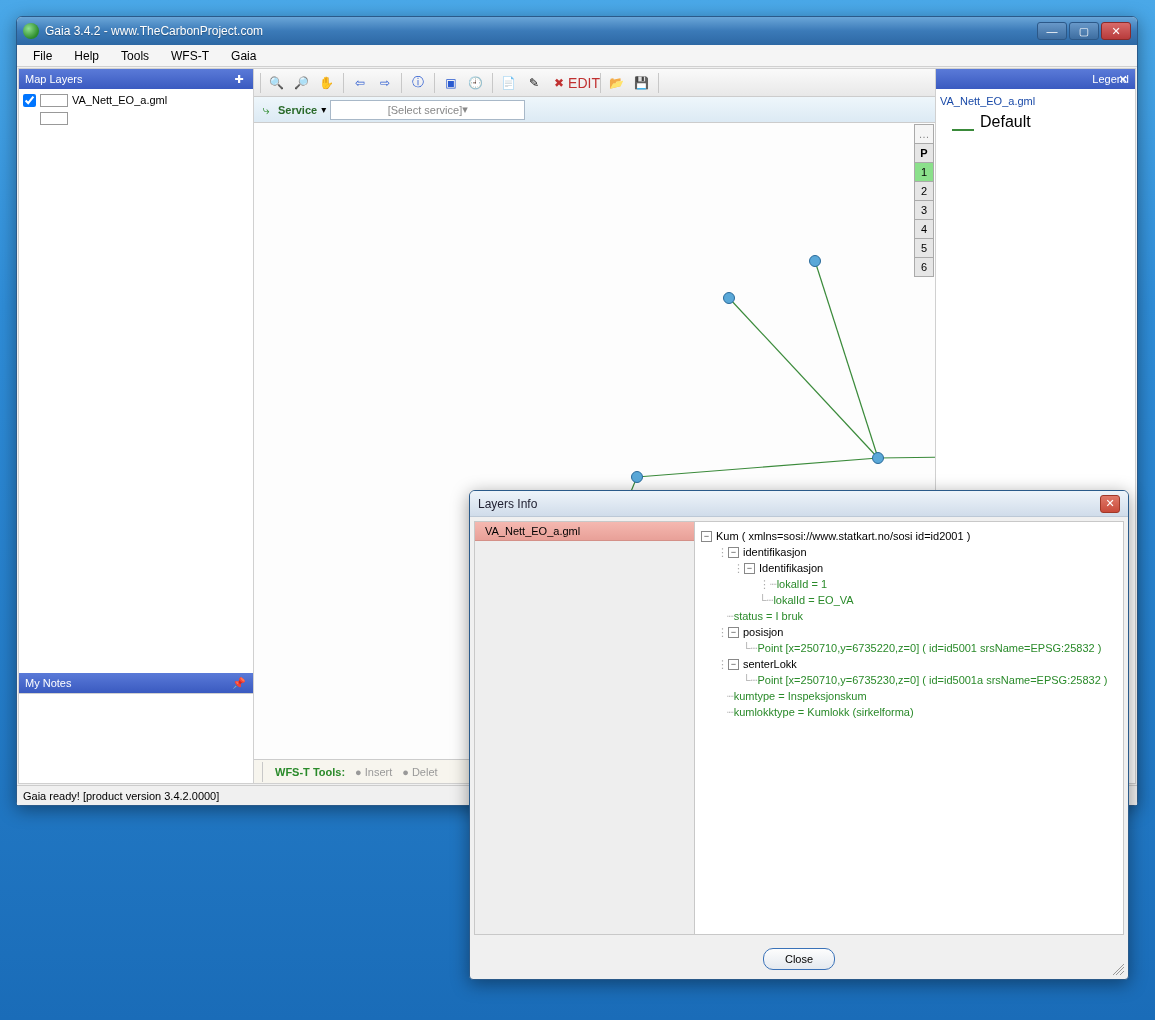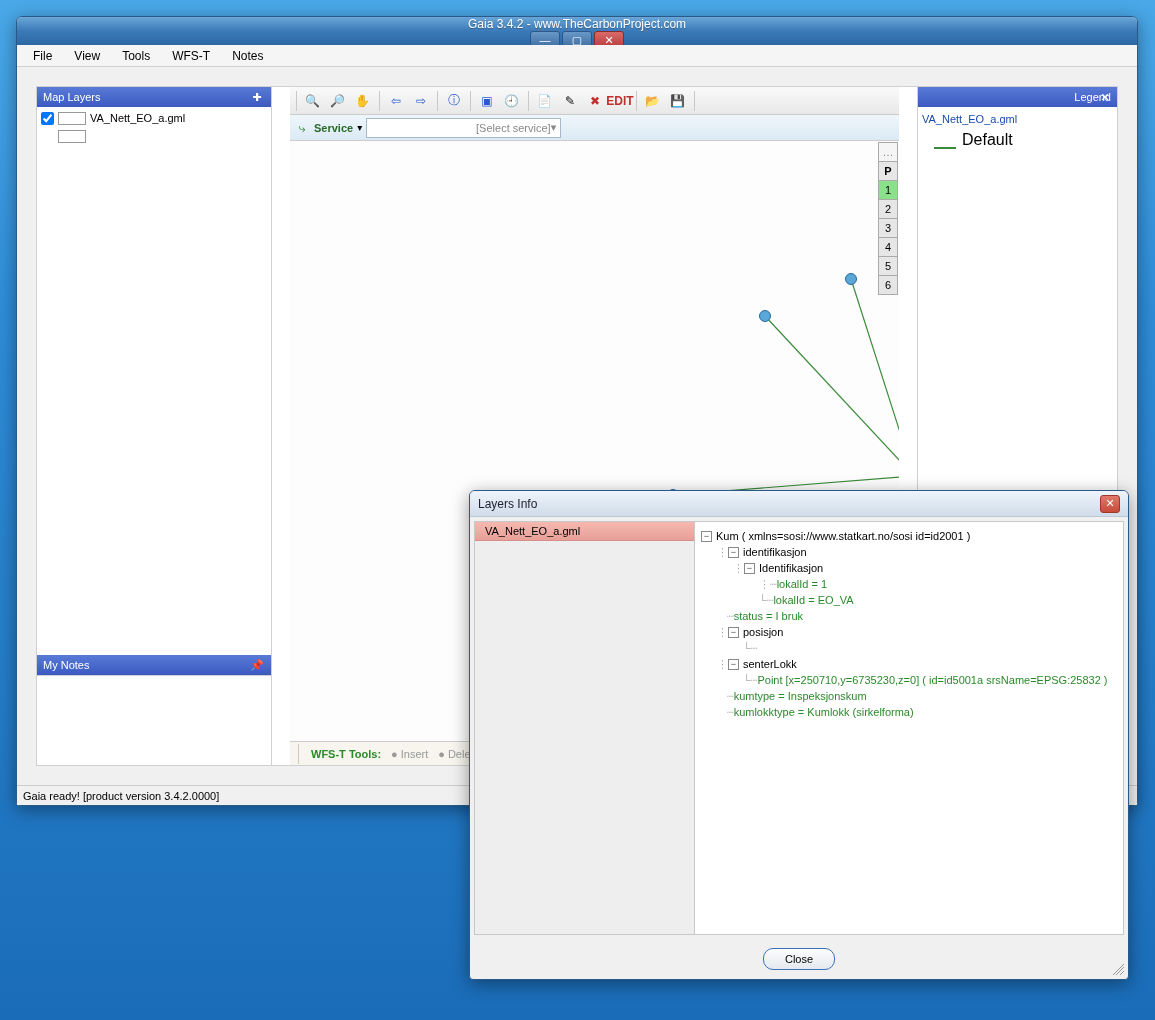--- a/index.html
+++ b/index.html
@@ -17,21 +17,21 @@
   border: 1px solid #2a5a8a;
   border-radius: 6px 6px 4px 4px;
   box-shadow: 0 4px 18px rgba(0,0,0,0.4);
   display: flex; flex-direction: column;
 }
 .titlebar {
   height: 28px;
   background: linear-gradient(180deg, #6aa6d8 0%, #3b7ab8 50%, #2d68a4 100%);
   border-radius: 5px 5px 0 0;
   display: flex; align-items: center;
-  padding: 0 6px; color: #fff; flex-direction: column;
+  padding: 0 6px; color: #fff;
 }
 .titlebar .app-icon {
   width: 16px; height: 16px; margin-right: 6px;
   background: radial-gradient(circle at 35% 35%, #8fe08f 0%, #2a8a2a 70%);
   border-radius: 50%;
 }
 .titlebar .title { flex: 1; font-size: 12px; text-shadow: 0 1px 1px rgba(0,0,0,0.3); }
 .win-btns { display: flex; gap: 2px; }
 .win-btn {
   width: 30px; height: 18px;
@@ -40,23 +40,22 @@
   color: #fff; display: flex; align-items: center; justify-content: center;
   font-size: 11px; cursor: pointer;
 }
 .win-btn.close { background: linear-gradient(180deg, #d86a6a, #b83b3b); border-color: #8a2a2a; }
 .menubar {
   height: 22px; background: #f5f5f5; border-bottom: 1px solid #d0d0d0;
   display: flex; align-items: center; padding: 0 6px; gap: 2px;
 }
 .menu-item { padding: 2px 10px; cursor: pointer; }
 .content-row {
-  flex: 1; display: flex; min-height: 0; border: 1px solid #d0d0d0; margin: 19px;
+  flex: 1; display: flex; min-height: 0; border: 1px solid #d0d0d0; margin: 1px;
   background: #fff;
-  gap: 18px;
 }
 .left-pane { width: 235px; display: flex; flex-direction: column; border-right: 1px solid #d0d0d0; }
 .panel-header {
   height: 20px;
   background: linear-gradient(180deg, #5a7ad8, #3a5ac0);
   color: #fff; display: flex; align-items: center;
   padding: 0 6px; font-size: 11px;
 }
 .panel-header .spacer { flex: 1; }
 .panel-header .hdr-btn {
@@ -88,21 +87,21 @@
   height: 26px; background: linear-gradient(180deg,#eef6fb,#dceaf4);
   border-bottom: 1px solid #ccc;
   display: flex; align-items: center; padding: 0 4px; gap: 4px;
 }
 .service-bar .lbl { font-size: 11px; color: #2a6a2a; font-weight: bold; }
 .svc-icon { width:16px; height:16px; display:flex; align-items:center; justify-content:center; color:#2a8a2a;}
 .service-bar .drop { font-size: 10px; cursor: pointer; }
 .service-select {
   width: 195px; height: 20px; border: 1px solid #a8b8c8;
   background: #fff; font-size: 11px; color: #888; padding: 0 4px;
-  display: flex; align-items: center; justify-content: flex-end;
+  display: flex; align-items: center; justify-content: center;
 }
 .map-canvas {
   flex: 1; background: #fdfdfd; position: relative; overflow: hidden;
 }
 .map-svg { width: 100%; height: 100%; min-width: 660px; min-height: 600px; }
 .page-col {
   position: absolute; top: 56px; right: 1px; width: 20px;
   display: flex; flex-direction: column;
 }
 .page-cell {
@@ -189,24 +188,24 @@
     <div class="title">Gaia 3.4.2 - www.TheCarbonProject.com</div>
     <div class="win-btns">
       <div class="win-btn">—</div>
       <div class="win-btn">▢</div>
       <div class="win-btn close">✕</div>
     </div>
   </div>
 
   <div class="menubar">
     <div class="menu-item">File</div>
-    <div class="menu-item">View</div>
+    <div class="menu-item">Help</div>
     <div class="menu-item">Tools</div>
     <div class="menu-item">WFS-T</div>
-    <div class="menu-item">Notes</div>
+    <div class="menu-item">Gaia</div>
   </div>
 
   <div class="content-row">
 
     <div class="left-pane">
       <div class="panel-header">
         <span>Map Layers</span>
         <span class="spacer"></span>
         <span class="hdr-btn">✚</span>
       </div>
@@ -240,21 +239,21 @@
         <div class="tool-btn" style="color:#2a5ad0;">⇨</div>
         <div class="tool-sep"></div>
         <div class="tool-btn" style="color:#2a5ad0;">ⓘ</div>
         <div class="tool-sep"></div>
         <div class="tool-btn" style="color:#2a5ad0;">▣</div>
         <div class="tool-btn">🕘</div>
         <div class="tool-sep"></div>
         <div class="tool-btn">📄</div>
         <div class="tool-btn">✎</div>
         <div class="tool-btn" style="color:#c03030;">✖</div>
-        <div class="tool-btn" style="font-size:12px;color:#c03030;font-weight:bold;">EDIT</div>
+        <div class="tool-btn" style="font-size:14px;color:#c03030;font-weight:normal;">EDIT</div>
         <div class="tool-sep"></div>
         <div class="tool-btn">📂</div>
         <div class="tool-btn">💾</div>
         <div class="tool-sep"></div>
       </div>
       <div class="service-bar">
         <span class="svc-icon">⤷</span>
         <span class="lbl">Service</span>
         <span class="drop">▾</span>
         <div class="service-select">
@@ -354,20 +353,21 @@
           <span class="dotline">┈</span>
           <span class="kv">status = I bruk</span>
         </div>
       <div class="tree-row" style="padding-left:16px;">
           <span class="dotline">⋮</span>
           <span class="tw">−</span>
           <span class="kt">posisjon</span>
         </div>
       <div class="tree-row" style="padding-left:42px;">
           <span class="dotline">└┈</span>
+          <span class="kv">Point [x=250710,y=6735220,z=0]  ( id=id5001 srsName=EPSG:25832 )</span>
         </div>
       <div class="tree-row" style="padding-left:16px;">
           <span class="dotline">⋮</span>
           <span class="tw">−</span>
           <span class="kt">senterLokk</span>
         </div>
       <div class="tree-row" style="padding-left:42px;">
           <span class="dotline">└┈</span>
           <span class="kv">Point [x=250710,y=6735230,z=0]  ( id=id5001a srsName=EPSG:25832 )</span>
         </div>

